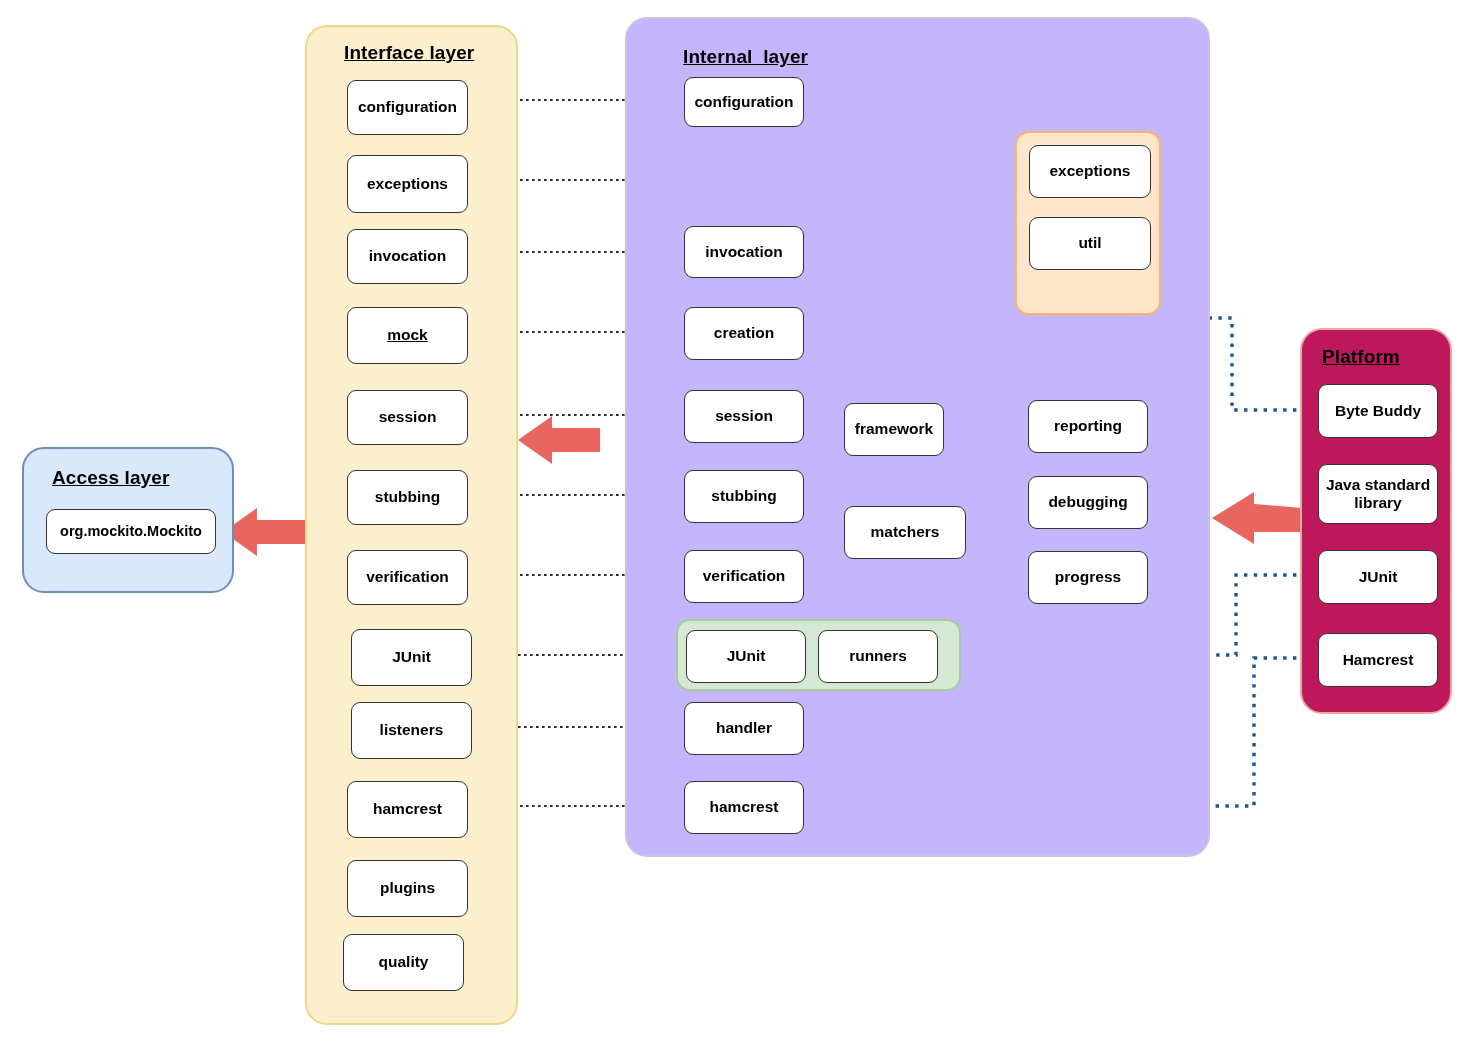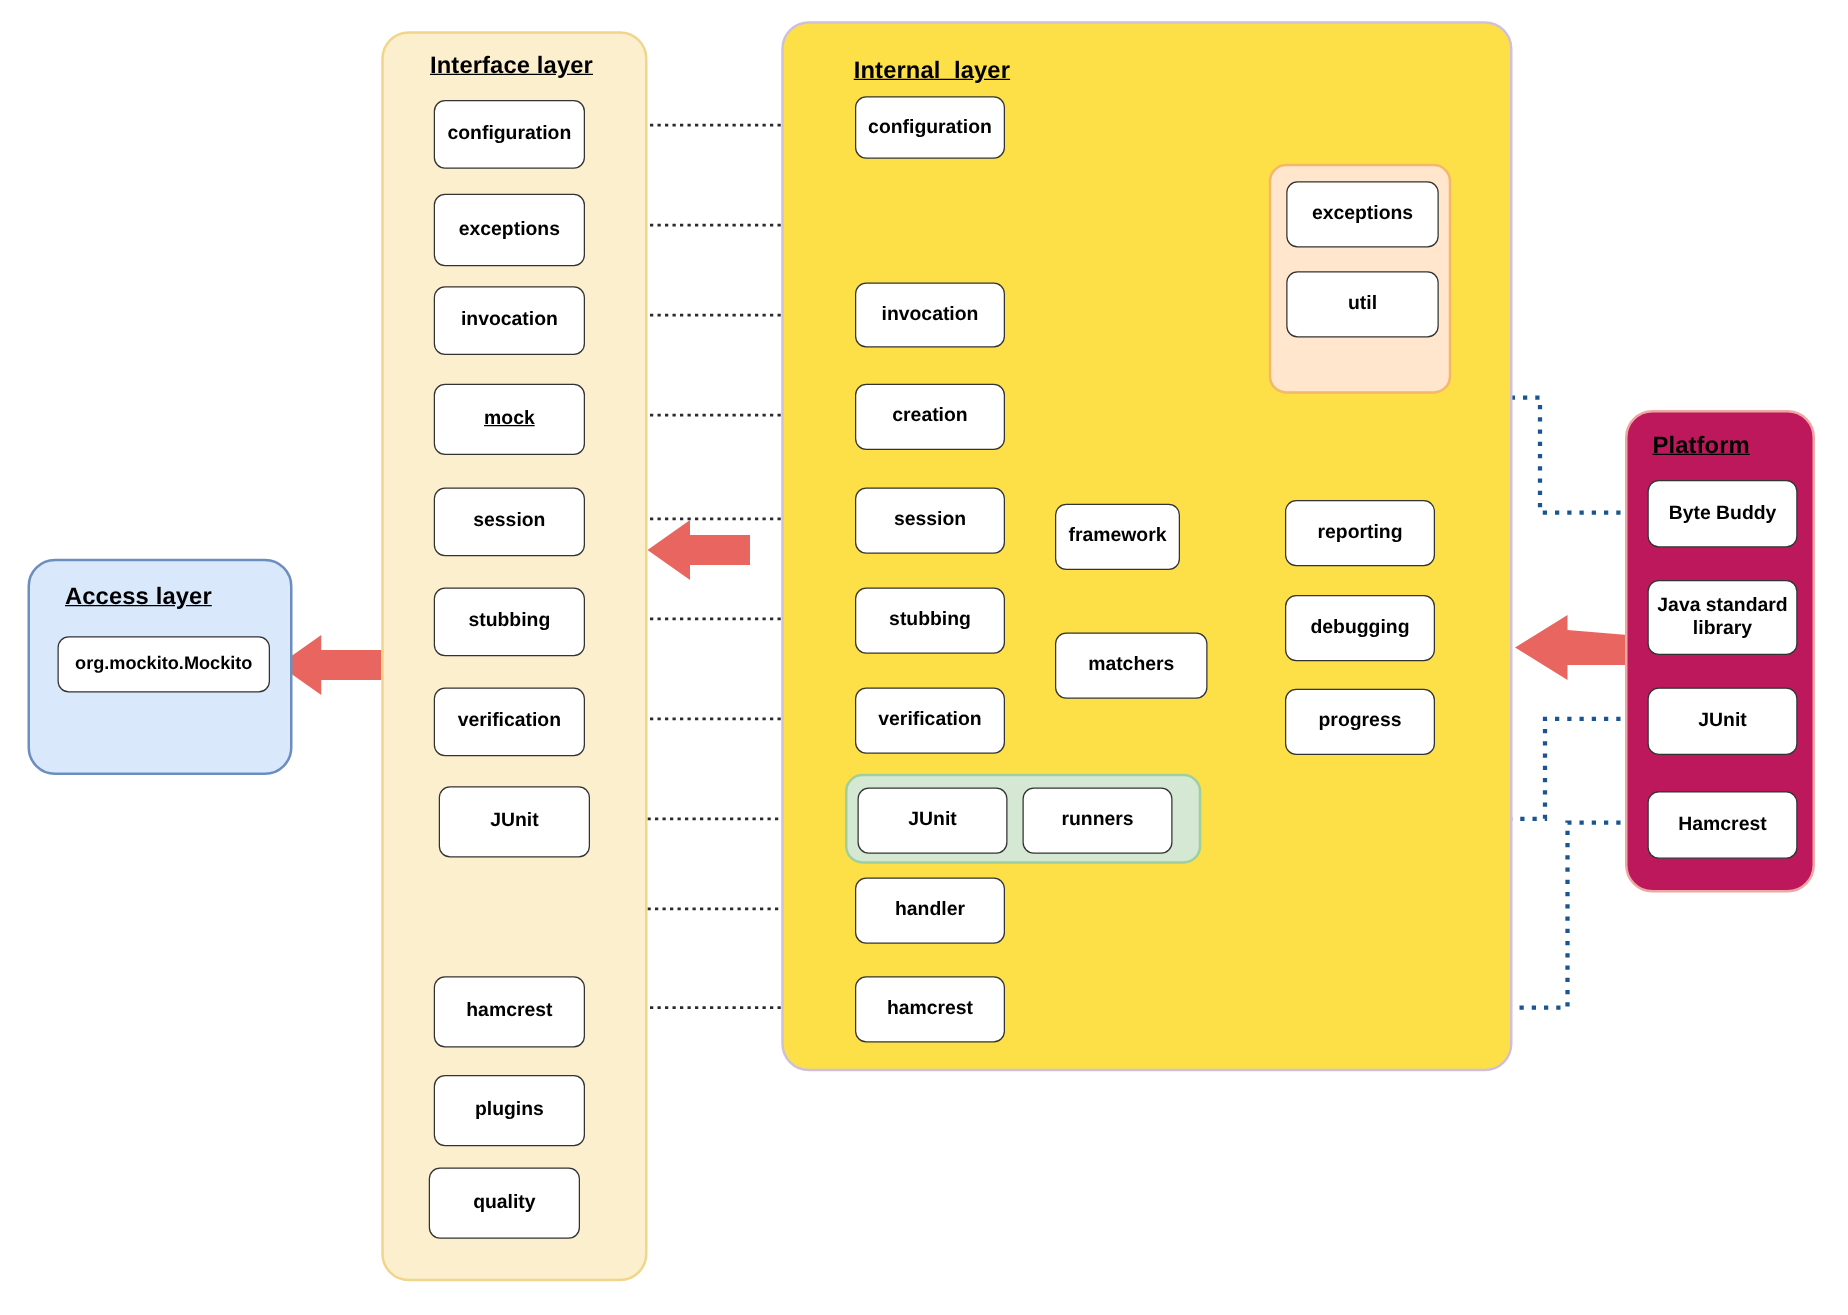--- a/index.html
+++ b/index.html
@@ -20,21 +20,21 @@
   }
 
   
   .panel {
     position: absolute;
     border-radius: 22px;
     box-sizing: border-box;
   }
   .panel-access   { background: #dae8fc; border: 2px solid #6c8ebf; }
   .panel-interface{ background: #fcefcd; border: 2px solid #f0d58a; }
-  .panel-internal { background: #fde047; border: 2px solid #cfc0da; }
+  .panel-internal { background: #c4b5fd; border: 2px solid #cfc0da; }
   .panel-platform { background: #be185d; border: 2px solid #eda8a4; }
 
   .panel-title {
     position: absolute;
     font-size: 19px;
     font-weight: bold;
     color: #000000;
     text-decoration: underline;
     white-space: pre;
     letter-spacing: 0.1px;
@@ -132,36 +132,37 @@
     <g fill="#e8665f">
 
       <path d="M 600 428 L 600 452 L 552 452 L 552 464 L 518 440 L 552 416 L 552 428 Z"></path>
 
       <path d="M 305 520 L 305 544 L 257 544 L 257 556 L 223 532 L 257 508 L 257 520 Z"></path>
 
       <path d="M 1302 508 L 1302 532 L 1254 532 L 1254 544 L 1212 518 L 1254 492 L 1254 504 Z"></path>
     </g>
   </svg>
 
-  <div class="panel panel-access" style="left:22px; top:447px; width:212px; height:173px;">
+  <div class="panel panel-access" style="left:22px; top:447px; width:212px; height:146px;">
     <div class="panel-title" style="left:28px; top:18px;">Access layer</div>
     <div class="box small" style="left:22px; top:60px; width:170px; height:45px;">org.mockito.Mockito</div>
   </div>
 
   <div class="panel panel-interface" style="left:305px; top:25px; width:213px; height:1000px;">
     <div class="panel-title" style="left:37px; top:15px;">Interface layer</div>
 
     <div class="box" style="left:40px; top:53px; width:121px; height:55px;">configuration</div>
     <div class="box" style="left:40px; top:128px; width:121px; height:58px;">exceptions</div>
     <div class="box" style="left:40px; top:202px; width:121px; height:55px;">invocation</div>
     <div class="box" style="left:40px; top:280px; width:121px; height:57px;text-decoration:underline;">mock</div>
     <div class="box" style="left:40px; top:363px; width:121px; height:55px;">session</div>
     <div class="box" style="left:40px; top:443px; width:121px; height:55px;">stubbing</div>
     <div class="box" style="left:40px; top:523px; width:121px; height:55px;">verification</div>
     <div class="box" style="left:44px; top:602px; width:121px; height:57px;">JUnit</div>
+    <div class="box" style="left:44px; top:675px; width:121px; height:57px;">listeners</div>
     <div class="box" style="left:40px; top:754px; width:121px; height:57px;">hamcrest</div>
     <div class="box" style="left:40px; top:833px; width:121px; height:57px;">plugins</div>
     <div class="box" style="left:36px; top:907px; width:121px; height:57px;">quality</div>
   </div>
 
   <div class="panel panel-internal" style="left:625px; top:17px; width:585px; height:840px;">
     <div class="panel-title" style="left:56px; top:27px;">Internal  layer</div>
 
     <div class="box" style="left:57px; top:58px; width:120px; height:50px;">configuration</div>
     <div class="box" style="left:57px; top:207px; width:120px; height:52px;">invocation</div>

